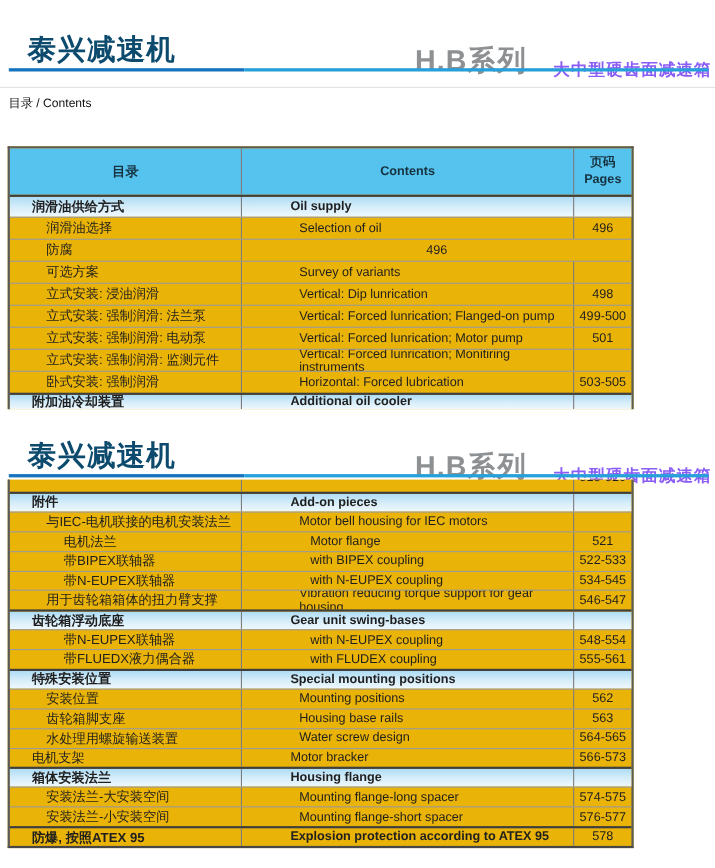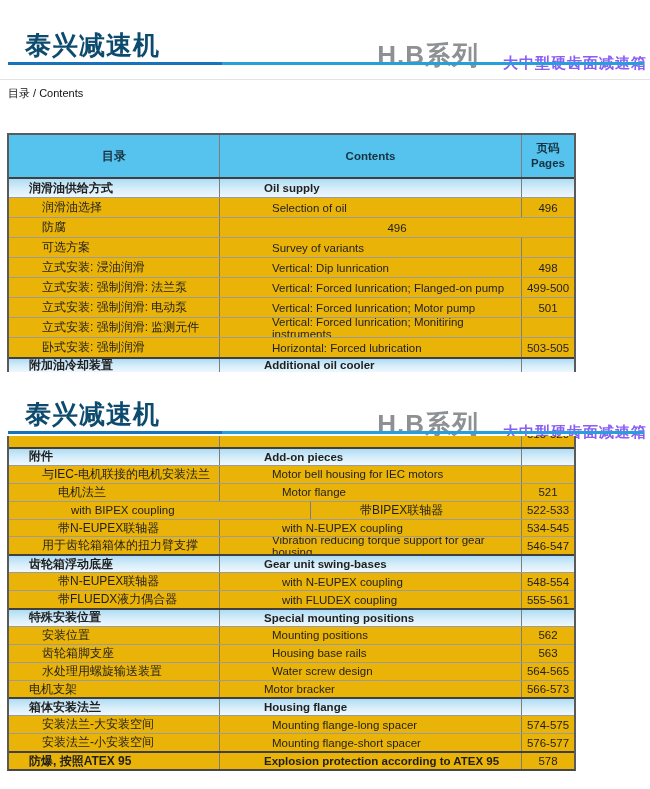--- a/index.html
+++ b/index.html
@@ -245,26 +245,26 @@
           <span>电机法兰</span>
         </div>
         <div class="cell c2">
           <span>Motor flange</span>
         </div>
         <div class="cell c3">
           <span>521</span>
         </div>
       </div>
       <div class="row item i2">
+        <div class="cell c1">
+          <span>带BIPEX联轴器</span>
+        </div>
         <div class="cell c2">
           <span>with BIPEX coupling</span>
         </div>
-        <div class="cell c1">
-          <span>带BIPEX联轴器</span>
-        </div>
         <div class="cell c3">
           <span>522-533</span>
         </div>
       </div>
       <div class="row item i2">
         <div class="cell c1">
           <span>带N-EUPEX联轴器</span>
         </div>
         <div class="cell c2">
           <span>with N-EUPEX coupling</span>

